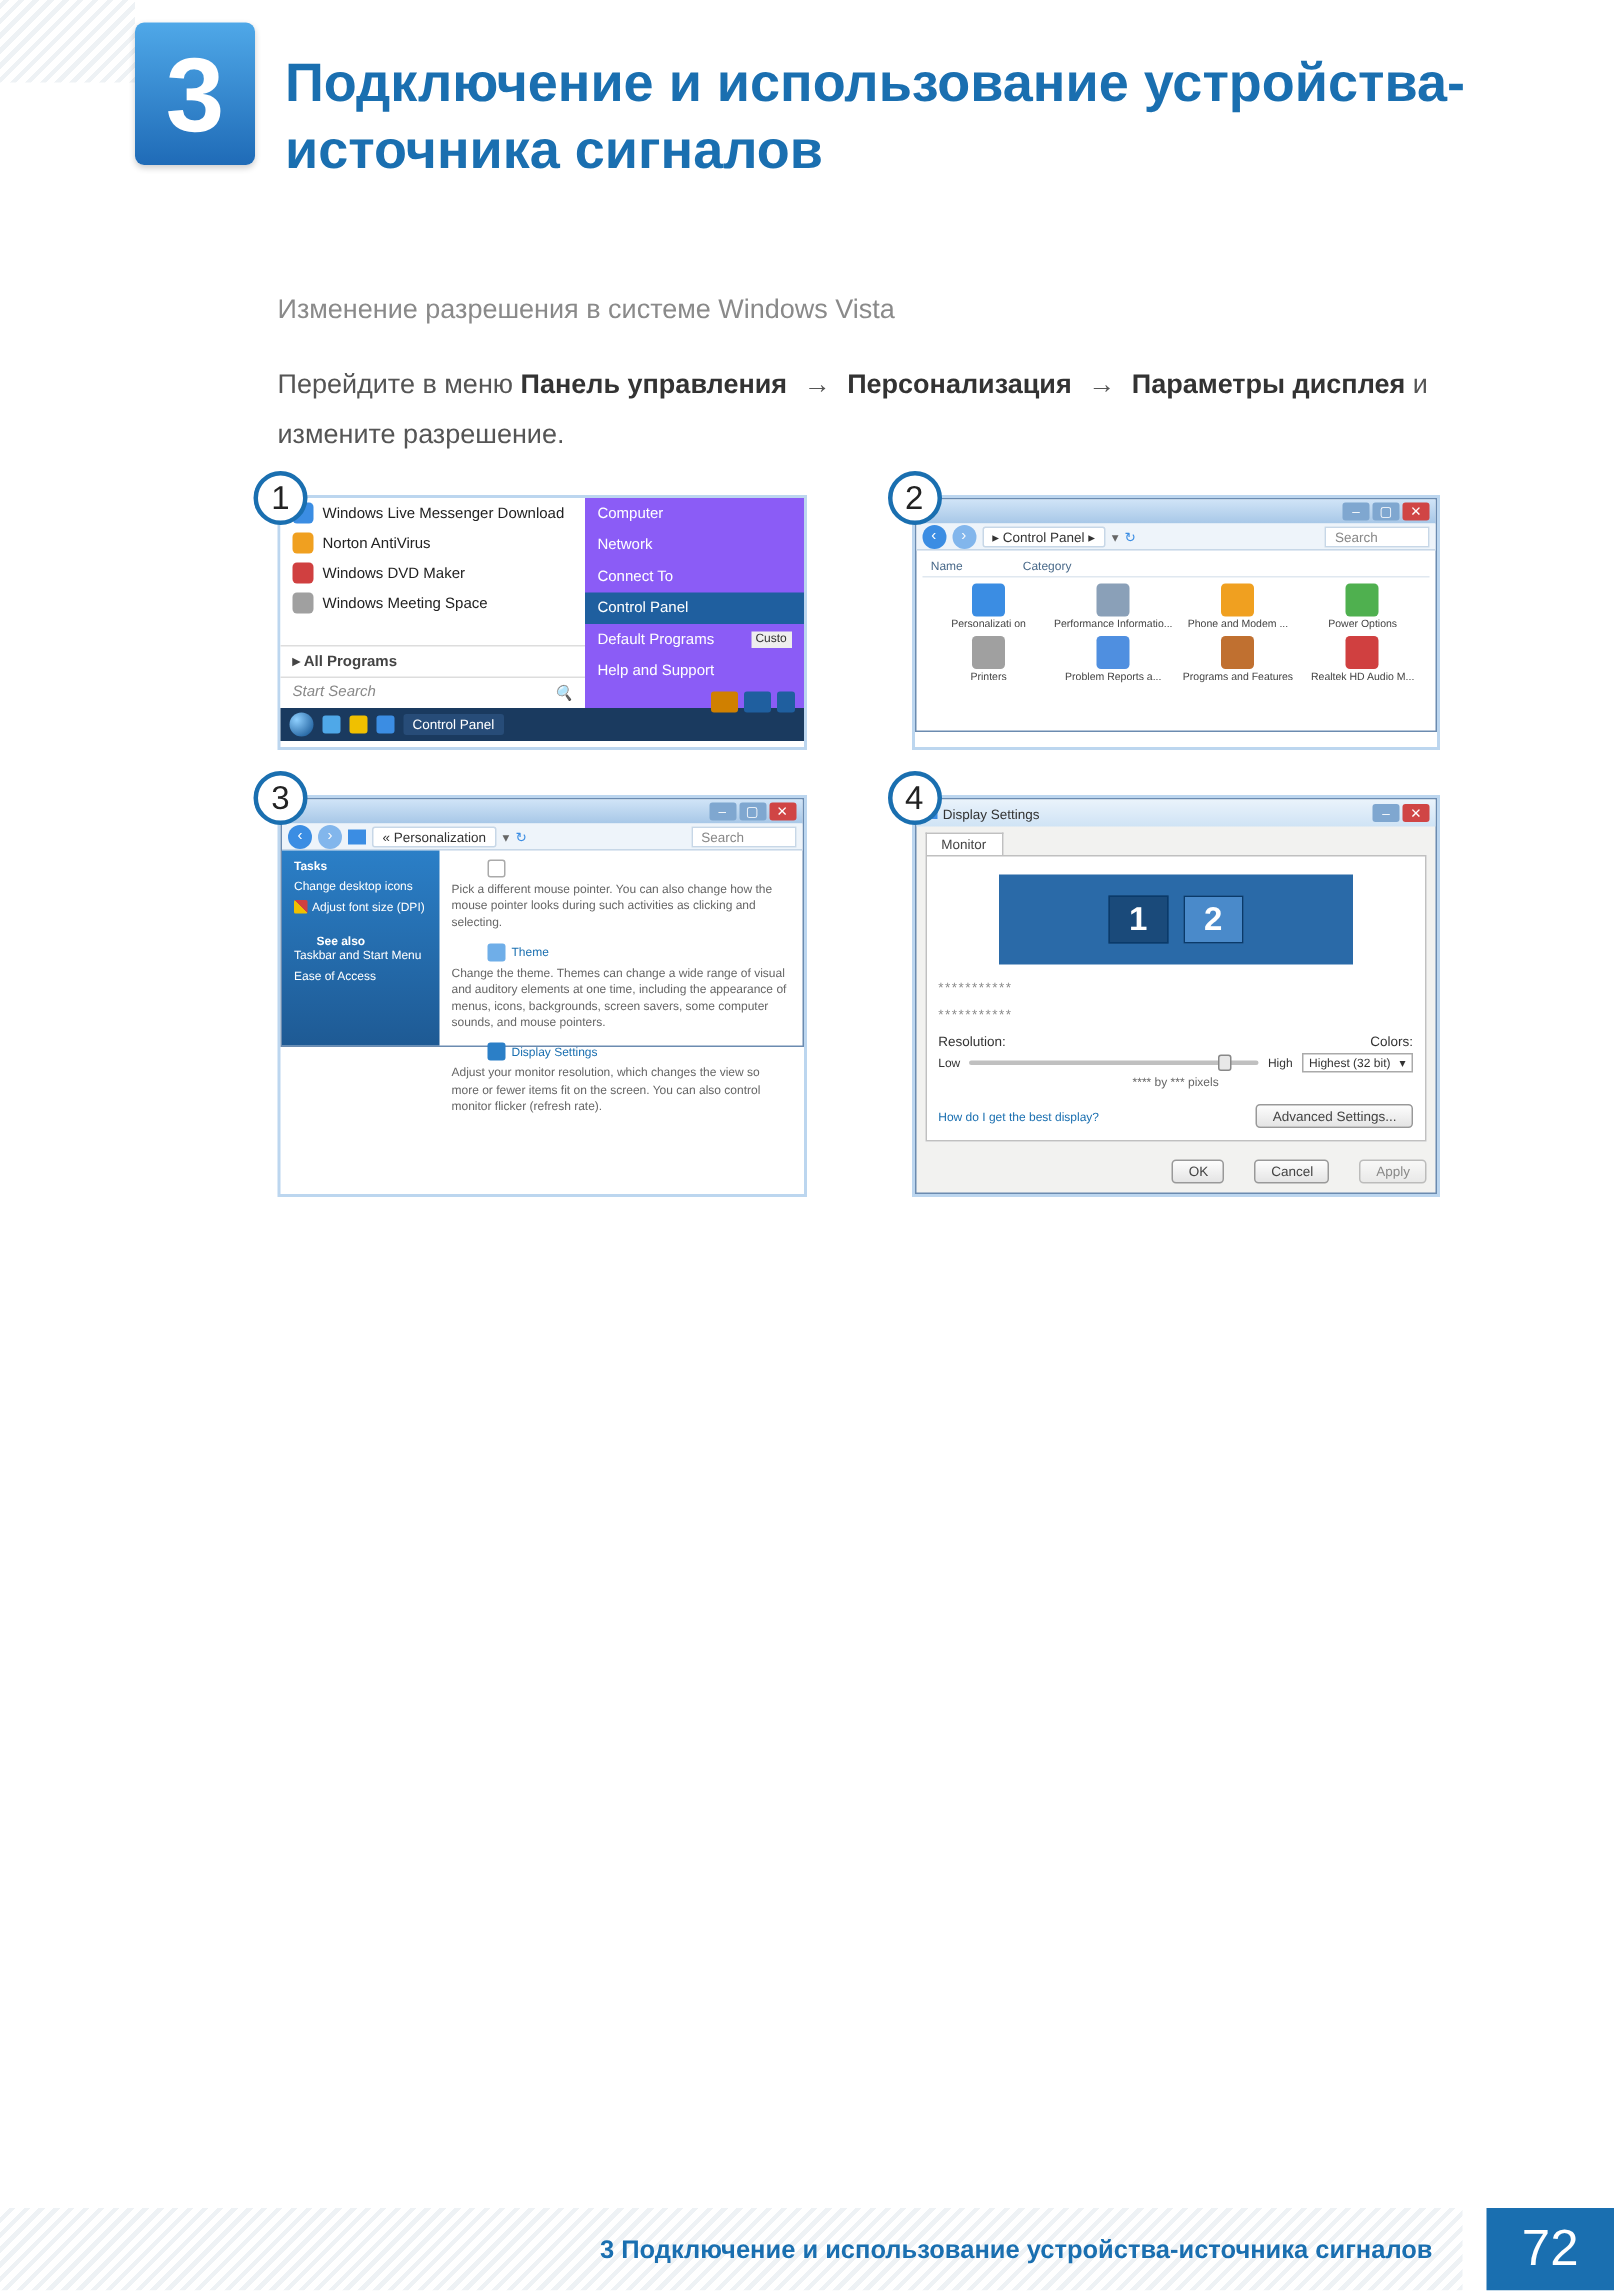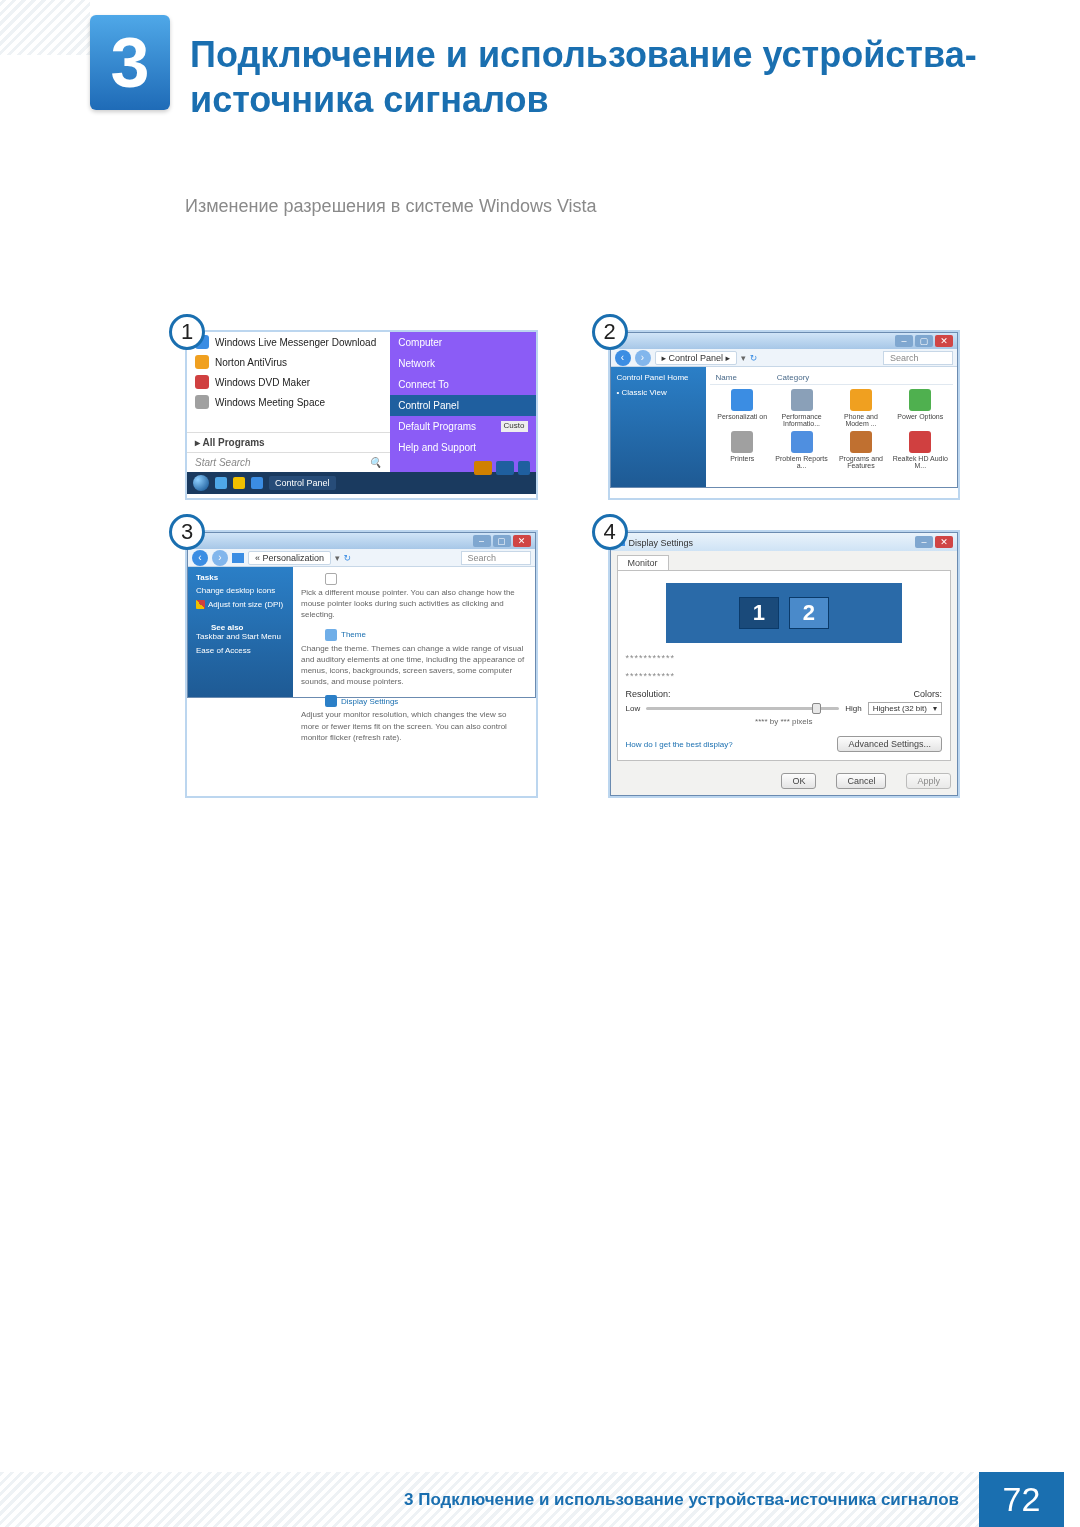--- a/index.html
+++ b/index.html
@@ -142,23 +142,24 @@
   .thumb{position:absolute;right:18px;top:-4px;width:9px;height:11px;background:#e8e8e8;border:1px solid #888;border-radius:2px;}
   .col-sel{border:1px solid #aaa;padding:1px 4px;background:#fff;display:flex;align-items:center;gap:6px;}
   .pxline{text-align:center;font-size:8px;color:#666;margin-top:2px;}
   .bottom-row{display:flex;justify-content:space-between;align-items:center;margin-top:10px;}
   .link{color:#1a6fb0;font-size:8px;}
   .btn{border:1px solid #999;background:linear-gradient(#fdfdfd,#e4e4e4);padding:2px 10px;font-size:9px;border-radius:3px;}
   .dlg-btns{display:flex;justify-content:flex-end;gap:20px;padding:6px;}
   
   .footer {
     position: absolute;
-    bottom: 0; left: 0; right: 16px;
+    bottom: 0; left: 0; right: 4px;
     height: 55px;
     display: flex;
+    gap: 16px;
   }
   .footer-hatch {
     flex: 1;
     background: repeating-linear-gradient(-45deg, #eef2f5 0 3px, #fff 3px 7px);
     display: flex; align-items: center; justify-content: flex-end;
     padding-right: 20px;
     color: #1a6fb0; font-weight: bold; font-size: 17px;
   }
   .footer-pg {
     width: 85px;
@@ -170,20 +171,29 @@
 </style>
 </head>
 <body>
 
 <div class="hatch-tl"></div>
 <div class="chapter-badge">3</div>
 <div class="chapter-title">Подключение и использование устройства-источника сигналов</div>
 
 <div class="content">
   <div class="subtitle">Изменение разрешения в системе Windows Vista</div>
+  <div class="instruction">
+    <span>Перейдите в меню </span>
+    <b>Панель управления</b>
+    <span class="arrow">→</span>
+    <b>Персонализация</b>
+    <span class="arrow">→</span>
+    <b>Параметры дисплея</b>
+    <span> и измените разрешение.</span>
+  </div>
 </div>
 
 <div class="grid">
 
   <div class="shot s1">
     <div class="callout">1</div>
     <div class="s1-wrap">
       <div class="s1-left">
         <div style="flex:1">
           <div class="s1-item">
@@ -246,24 +256,20 @@
       </div>
       <div class="addr-bar">
         <span class="nav-btn">‹</span>
         <span class="nav-btn" style="opacity:.6">›</span>
         <span class="crumb">▸ <span>Control Panel</span> ▸</span>
         <span style="color:#666">▾</span>
         <span style="color:#3b8de3">↻</span>
         <span class="search-box">Search</span>
       </div>
       <div class="s2-body">
-        <div class="s2-side">
-          <div>Control Panel Home</div>
-          <div>• <span>Classic View</span></div>
-        </div>
         <div class="s2-main">
           <div class="hdr-row">
             <span>Name</span>
             <span>Category</span>
           </div>
           <div class="cp-grid" id="cp-grid">
               <div>
                 <div class="cp-ic" style="background: rgb(59, 141, 227); border-radius: 3px;"></div>
                 <div>Personalizati on</div>
               </div>

